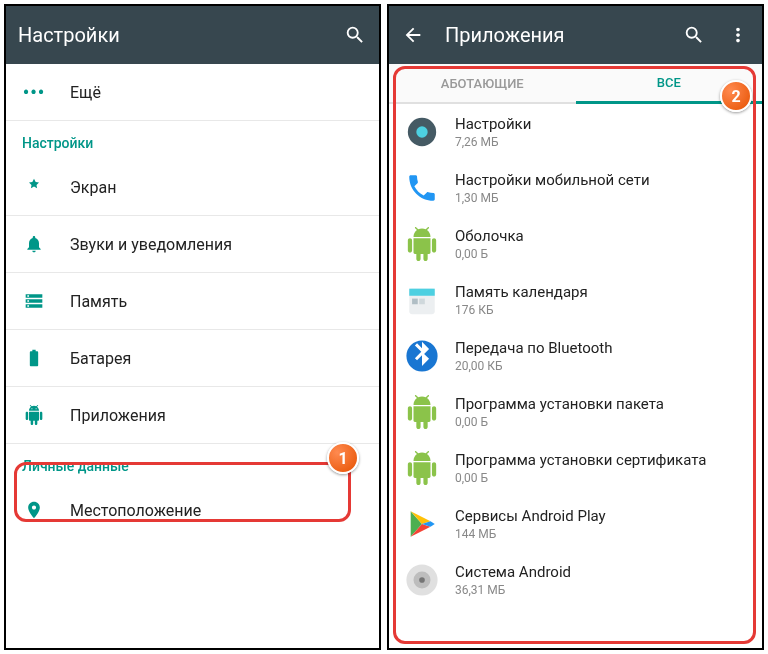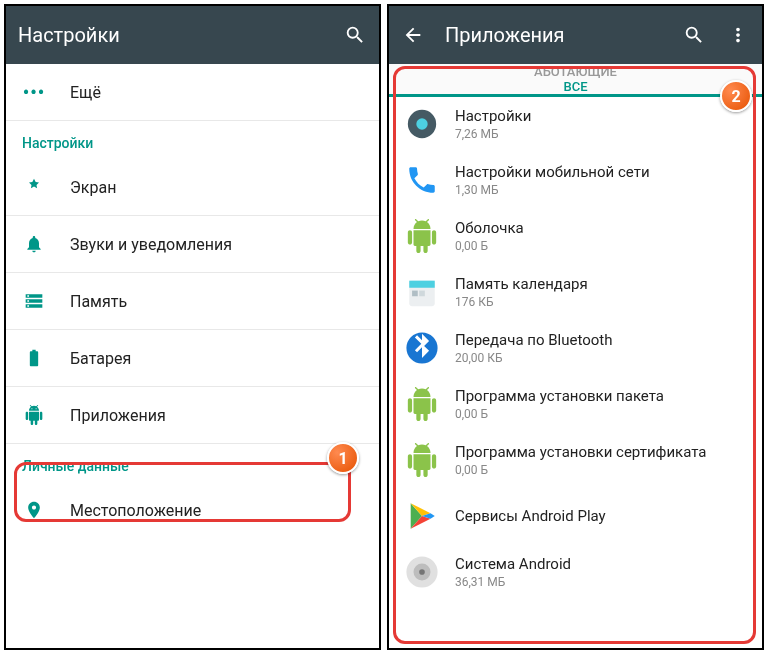--- a/index.html
+++ b/index.html
@@ -79,24 +79,23 @@
   display: flex;
   align-items: center;
   justify-content: center;
   border: 2px solid #fff;
   box-shadow: 0 1px 3px rgba(0,0,0,.4);
   font-size: 16px;
 }
 
 .tabs {
   display: flex;
-  height: 32px;
+  height: 40px;
   border-bottom: 2px solid #e0e0e0;
   background: #fafafa;
-  flex-direction: column;
 }
 .tab {
   flex: 1;
   display: flex;
   align-items: center;
   justify-content: center;
   font-size: 13px;
   color: #999;
   font-weight: 500;
   cursor: pointer;
@@ -328,20 +327,21 @@
           <div class="aico">
             <svg width="34" height="34" viewBox="0 0 24 24">
               <polygon points="4,3 4,21 12,12" fill="#4CAF50"></polygon>
               <polygon points="4,3 18,10 12,12" fill="#FFC107"></polygon>
               <polygon points="4,21 18,14 12,12" fill="#F44336"></polygon>
               <polygon points="12,12 18,10 21,12 18,14" fill="#2196F3"></polygon>
             </svg>
           </div>
           <div class="meta">
             <div class="name">Сервисы Android Play</div>
+            <div class="size">144 МБ</div>
           </div>
         </div>
         <div class="app-row">
           <div class="aico">
             <svg width="34" height="34" viewBox="0 0 24 24">
               <circle cx="12" cy="12" r="11" fill="#E0E0E0"></circle>
               <circle cx="12" cy="12" r="6" fill="#BDBDBD"></circle>
               <circle cx="12" cy="12" r="2" fill="#757575"></circle>
             </svg>
           </div>

